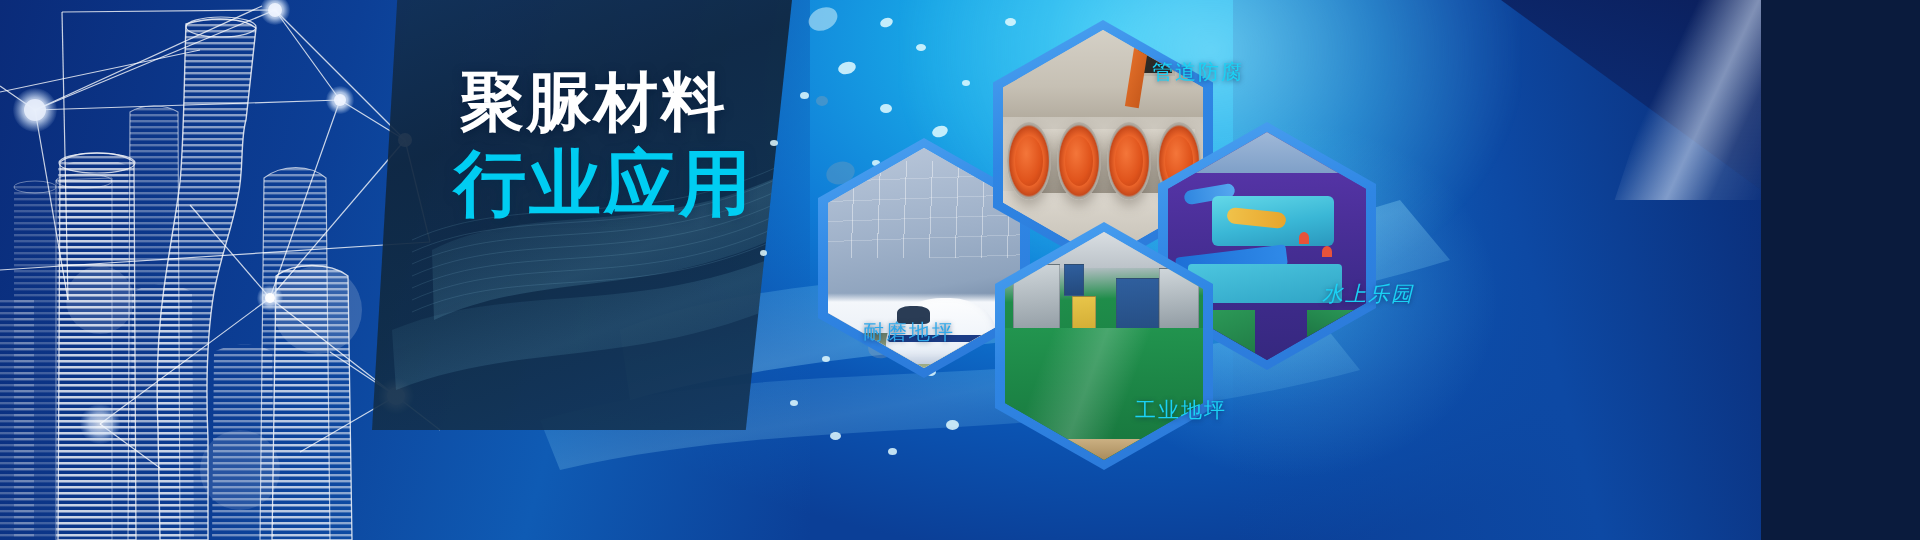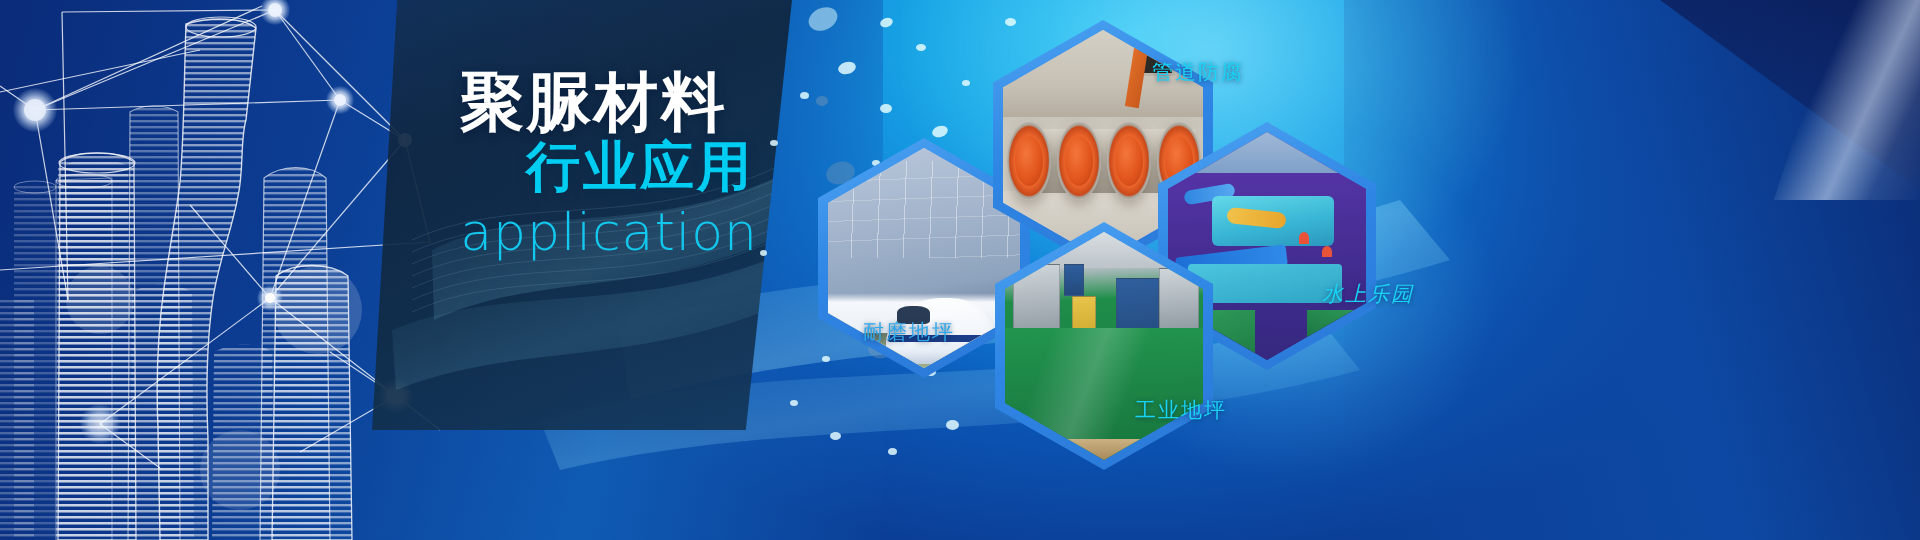--- a/index.html
+++ b/index.html
@@ -2,21 +2,21 @@
 <html><head>
 <meta charset="utf-8">
 <title>Polyurea Industry Application Banner</title>
 <style>
   * { margin:0; padding:0; box-sizing:border-box; }
   html,body { background:#0a1b3d; }
   body { font-family:"Liberation Sans","DejaVu Sans",sans-serif; }
 
   #banner{
     position:relative;
-    width:1920px; height:540px;
+    width:1761px; height:540px;
     overflow:hidden;
     background:#0c4a6e;
   }
 
   
   .bg-base{
     position:absolute; inset:0;
     background:
       radial-gradient(ellipse 780px 520px at 1130px 40px, #2fc6f2 0%, #18a6e6 26%, #0f7bd6 52%, #0b55b4 74%, #0b3f97 100%),
       linear-gradient(100deg,#0a2f7d 0%, #0c46a0 22%, #1069c4 45%, #1897dd 62%, #0f66bd 80%, #0a2a72 100%);
@@ -82,24 +82,24 @@
     position:absolute; left:404px; top:70px; width:370px;
     text-align:right;
   }
   .t-main{
     font-size:64px; line-height:1.02; font-weight:bold; color:#ffffff;
     letter-spacing:3px;
     text-shadow:0 2px 10px rgba(0,20,50,.55);
     padding-right:46px;
   }
   .t-sub{
-    font-size:54px; line-height:1.08; font-weight:bold; color:#00cdf2;
+    font-size:72px; line-height:1.08; font-weight:bold; color:#00cdf2;
     letter-spacing:3px;
     text-shadow:0 2px 12px rgba(0,40,70,.45);
-    padding-right:20px; margin-top:2px;
+    padding-right:20px; margin-top:10px;
   }
   .t-en{
     font-size:52px; line-height:1.1; color:#13c8ee; font-weight:300;
     letter-spacing:1px; margin-top:8px; padding-right:16px;
     font-family:"DejaVu Sans",sans-serif;
   }
   .t-list{
     margin-top:18px; padding-right:10px;
     font-size:24px; line-height:1.3; color:#eef6ff; letter-spacing:1.5px;
     text-shadow:0 1px 6px rgba(0,25,60,.5);
@@ -425,21 +425,20 @@
         <path d="M40 288 C150 238 270 283 420 208"></path>
         <path d="M40 300 C150 250 270 295 420 220"></path>
         <path d="M40 312 C150 262 270 307 420 232"></path>
       </g>
     </svg>
   </div>
 
   <div class="text-block">
     <div class="t-main">聚脲材料</div>
     <div class="t-sub">行业应用</div>
-    <div class="t-en">application</div>
   </div>
 
   <div class="bubbles">
     <div class="bb" style="left:880px;top:18px;width:13px;height:9px;transform:rotate(-20deg)"></div>
     <div class="bb" style="left:916px;top:44px;width:10px;height:7px"></div>
     <div class="bb o" style="left:808px;top:8px;width:30px;height:22px;transform:rotate(-25deg)"></div>
     <div class="bb" style="left:838px;top:62px;width:18px;height:12px;transform:rotate(-15deg)"></div>
     <div class="bb" style="left:800px;top:92px;width:9px;height:7px"></div>
     <div class="bb" style="left:880px;top:104px;width:12px;height:9px"></div>
     <div class="bb" style="left:932px;top:126px;width:16px;height:11px;transform:rotate(-18deg)"></div>

